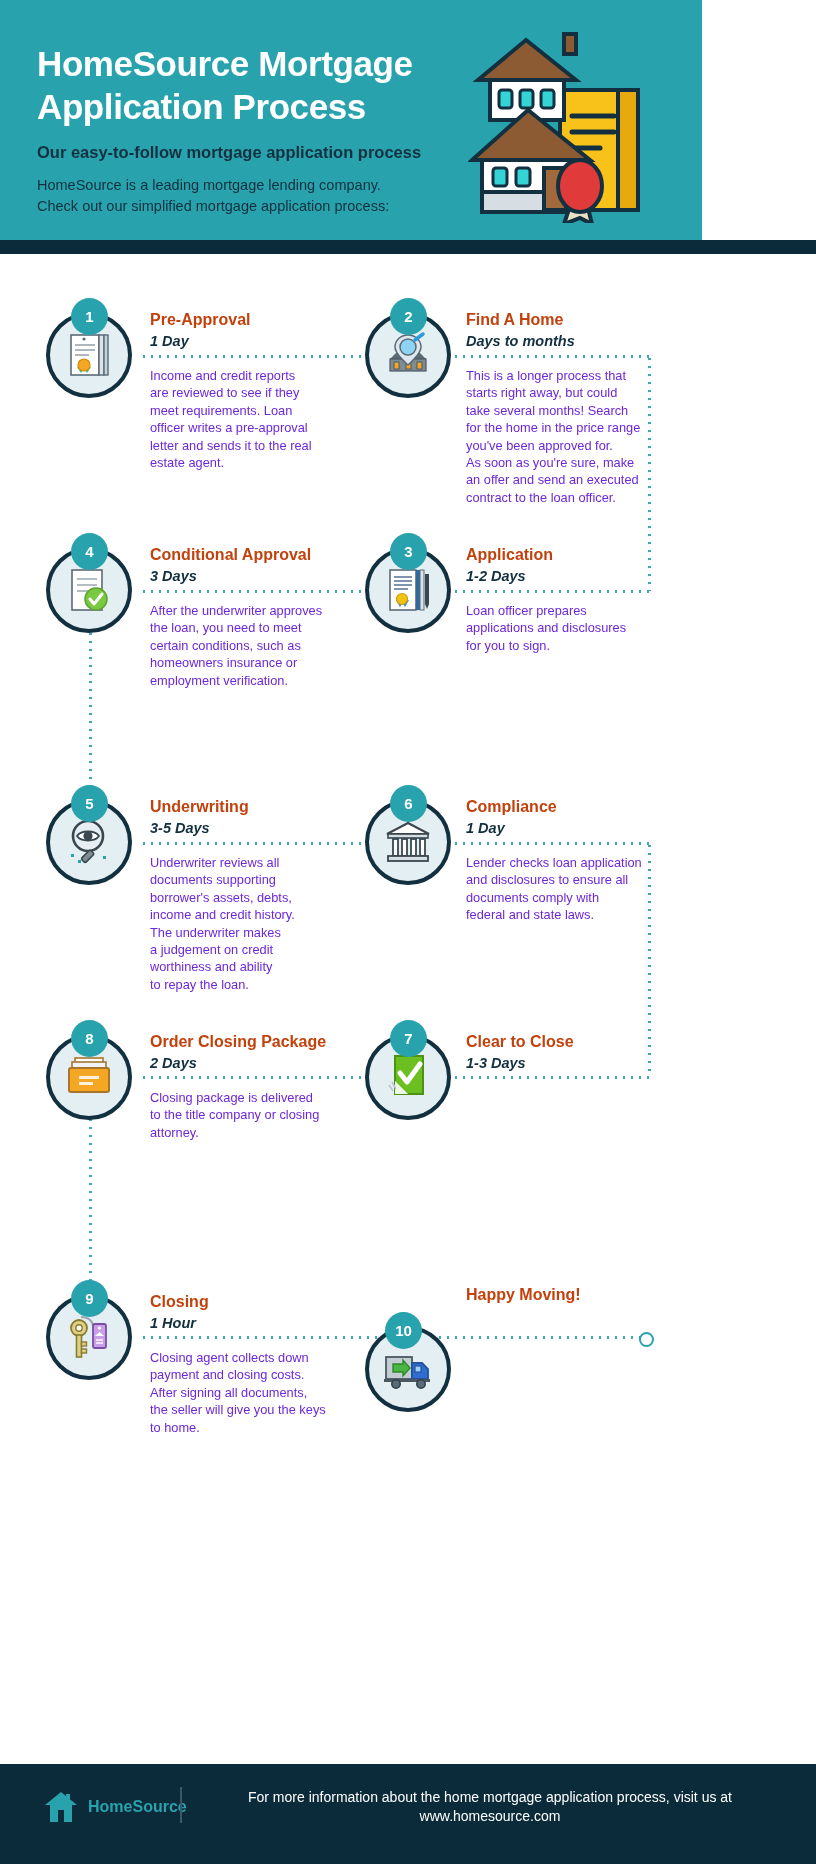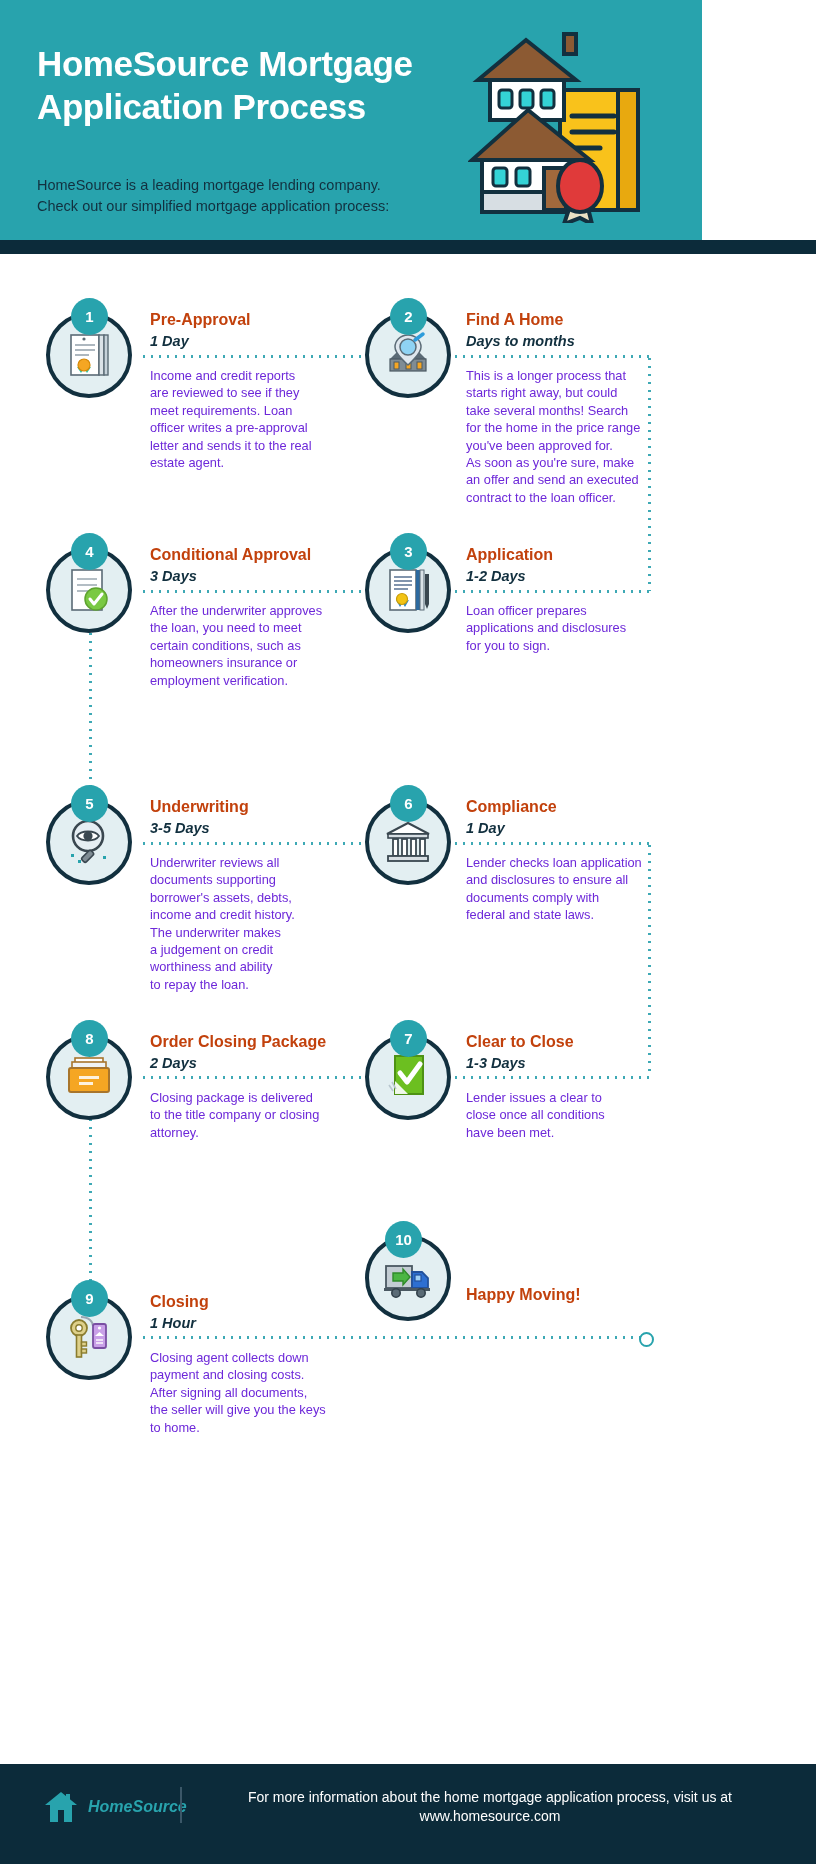--- a/index.html
+++ b/index.html
@@ -61,31 +61,32 @@
   }
   .node .glyph{position:absolute;left:17px;top:17px;width:52px;height:52px;z-index:2;}
 
   
   .step-text{position:absolute;}
   .step-title{font-size:16px;font-weight:bold;color:#c2410c;margin:0;line-height:20px;}
   .step-time{font-size:14.5px;font-style:italic;font-weight:bold;color:#12303f;margin:3px 0 0 0;}
   .step-body{font-size:12.8px;line-height:17.4px;color:#6d28d9;margin:18px 0 0 0;
     white-space:pre-line;font-family:"Liberation Sans", sans-serif;}
   .footer-wrap{position:absolute;left:0;top:1764px;width:816px;height:100px;background:#0c2b3a;}
-  .brand{position:absolute;left:44px;top:1790px;display:flex;align-items:center;gap:10px;font-style:italic;}
+  .brand{position:absolute;left:44px;top:1790px;display:flex;align-items:center;gap:10px;}
   .brand-name{color:#28a3ad;font-size:16px;font-weight:bold;}
   .brand-div{position:absolute;left:180px;top:1787px;width:2px;height:36px;background:#3b5768;}
   .footer-text{position:absolute;left:205px;top:1788px;width:570px;text-align:center;
     color:#ffffff;font-size:14px;line-height:19px;}
 </style>
 </head>
 <body>
 
 <div class="header">
   <div class="h-title">HomeSource Mortgage Application Process</div>
+  <div class="h-sub">Our easy-to-follow mortgage application process</div>
   <div class="h-body" style="white-space:pre-line;">HomeSource is a leading mortgage lending company.
 Check out our simplified mortgage application process:</div>
 
   <svg class="header-art" viewBox="0 0 180 195">
 
     <rect x="92" y="62" width="78" height="120" rx="3" fill="#f9c21b" stroke="#12303f" stroke-width="4"></rect>
     <rect x="150" y="62" width="20" height="120" fill="#e8a90f" stroke="#12303f" stroke-width="4"></rect>
     <g stroke="#12303f" stroke-width="5" stroke-linecap="round">
       <line x1="104" y1="88" x2="146" y2="88"></line>
       <line x1="104" y1="104" x2="146" y2="104"></line>
@@ -299,23 +300,20 @@
       <polyline points="18,22 25,31 38,13" fill="none" stroke="#ffffff" stroke-width="5" stroke-linecap="round" stroke-linejoin="round"></polyline>
       <g stroke="#b9c6cf" stroke-width="1.6">
           <line x1="7" y1="34" x2="11" y2="40"></line>
           <line x1="10" y1="31" x2="14" y2="38"></line>
         </g>
     </svg>
   </div>
   <div class="step-text" style="left:466px;top:778px;width:200px;">
     <p class="step-title">Clear to Close</p>
     <p class="step-time">1-3 Days</p>
-    <p class="step-body">Lender issues a clear to
-close once all conditions
-have been met.</p>
   </div>
 
   <div class="node" style="left:46px;top:780px;">
     <div class="ring"></div>
     <div class="badge">8</div>
     <svg class="glyph" viewBox="0 0 52 52">
       <rect x="12" y="7" width="28" height="9" fill="#ffffff" stroke="#a8752c" stroke-width="1.6"></rect>
       <rect x="9" y="11" width="34" height="8" fill="#f0f3f5" stroke="#a8752c" stroke-width="1.6"></rect>
       <rect x="6" y="17" width="40" height="24" rx="2" fill="#f5a623" stroke="#a8752c" stroke-width="2"></rect>
       <rect x="16" y="25" width="20" height="3" fill="#ffffff" opacity="0.85"></rect>
@@ -352,21 +350,21 @@
   <div class="step-text" style="left:150px;top:1038px;width:200px;">
     <p class="step-title">Closing</p>
     <p class="step-time">1 Hour</p>
     <p class="step-body">Closing agent collects down
 payment and closing costs.
 After signing all documents,
 the seller will give you the keys
 to home.</p>
   </div>
 
-  <div class="node" style="left:365px;top:981px;">
+  <div class="node" style="left:365px;top:1072px;">
     <div class="ring"></div>
     <div class="badge" style="left:20px;">10</div>
     <svg class="glyph" viewBox="0 0 52 52">
       <rect x="4" y="14" width="26" height="22" fill="#c3ccd3" stroke="#4a5862" stroke-width="1.8"></rect>
       <polygon points="30,20 30,36 46,36 46,26 40,20" fill="#2d6fd1" stroke="#23519b" stroke-width="1.8"></polygon>
       <rect x="33" y="23" width="6" height="6" fill="#9fd0f5" stroke="#23519b" stroke-width="1.2"></rect>
       <polygon points="11,21 21,21 21,17 28,25 21,33 21,29 11,29" fill="#4bb543" stroke="#2f8a2a" stroke-width="1.4"></polygon>
       <rect x="2" y="36" width="46" height="3" fill="#4a5862"></rect>
       <circle cx="14" cy="41" r="4.2" fill="#5b6b76" stroke="#32404a" stroke-width="1.6"></circle>
       <circle cx="39" cy="41" r="4.2" fill="#5b6b76" stroke="#32404a" stroke-width="1.6"></circle>

